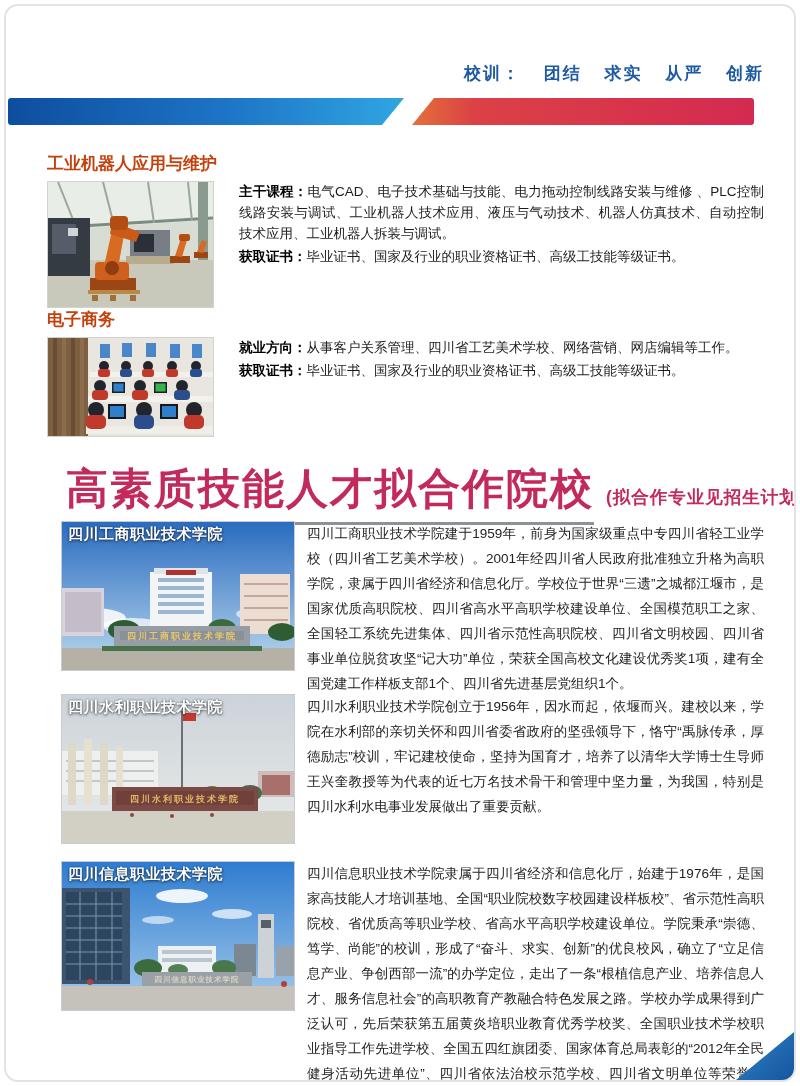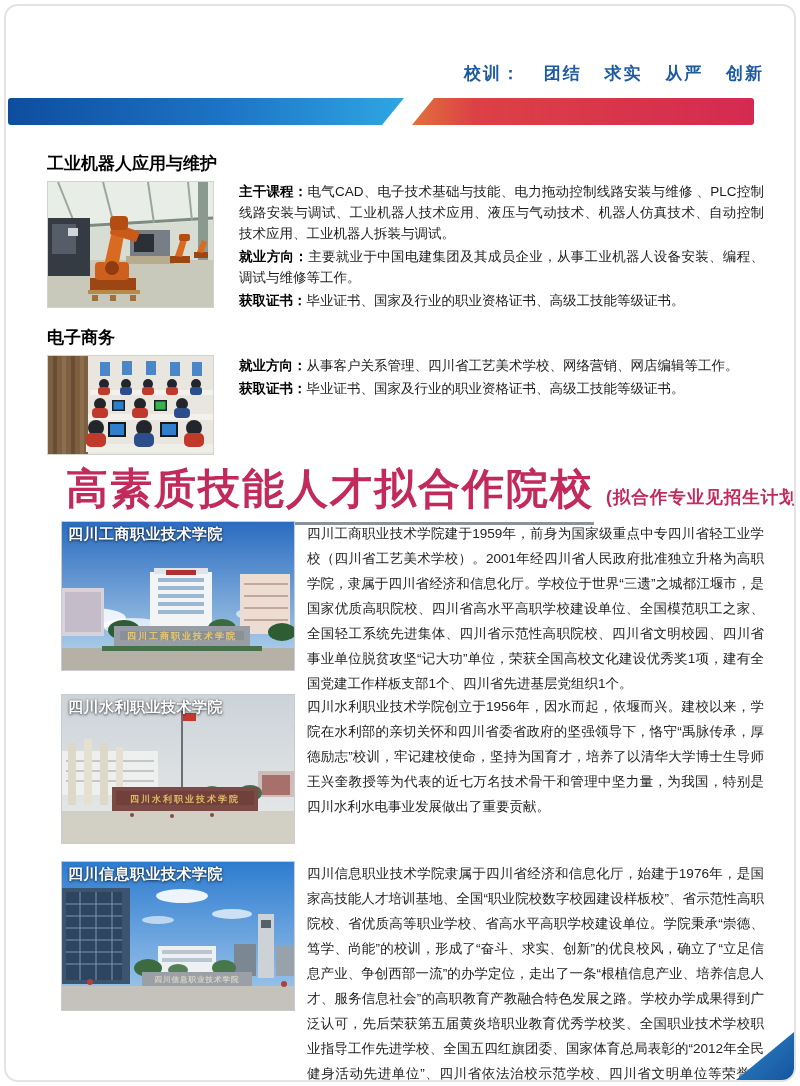--- a/index.html
+++ b/index.html
@@ -20,22 +20,22 @@
        clip-path:polygon(0 0,100% 0,calc(100% - 22px) 100%,0 100%);
        border-radius:3px 0 0 3px;}
   .banner-red{position:absolute;left:404px;top:0;width:342px;height:100%;
        background:linear-gradient(90deg,#e2713a 0%,#dc4145 18%,#d42a51 100%);
        clip-path:polygon(22px 0,100% 0,100% 100%,0 100%);
        border-radius:0 3px 3px 0;}
 
   
   .program{position:absolute;left:41px;right:30px;}
   .program.p1{top:146px;}
-  .program.p2{top:320px;}
-  .program h2{margin:0 0 6px 0;font-size:17px;font-weight:bold;color:#000000;}
+  .program.p2{top:302px;}
+  .program h2{margin:0 0 6px 0;font-size:17px;font-weight:bold;color:#c2410c;}
   .program-body{display:flex;gap:12px;align-items:flex-start;}
   .photo{flex:0 0 auto;border:1px solid #cfd4cd;overflow:hidden;background:#dde2da;}
   .photo.robot{width:165px;height:125px;}
   .photo.lab{width:165px;height:98px;}
   .ptext{flex:1;font-size:13.5px;line-height:21px;font-weight:500;color:#1c1c1c;
          text-align:justify;}
   .ptext p{margin:0 0 2px 13px;}
   .ptext b{font-weight:800;color:#000;}
 
   
@@ -126,21 +126,20 @@
             <rect x="122" y="74" width="20" height="7" fill="#9c4713"></rect>
             <polygon points="127,74 133,56 139,58 134,75" fill="#d96a22"></polygon>
             <rect x="131" y="52" width="11" height="7" rx="2" fill="#b34d12"></rect>
             <rect x="146" y="70" width="14" height="6" fill="#9c4713"></rect>
             <polygon points="149,70 154,58 159,60 155,71" fill="#d96a22"></polygon>
           </g>
         </svg>
       </div>
       <div class="ptext">
         <p><b>主干课程：</b><span>电气CAD、电子技术基础与技能、电力拖动控制线路安装与维修 、PLC控制线路安装与调试、工业机器人技术应用、液压与气动技术、机器人仿真技术、自动控制技术应用、工业机器人拆装与调试。</span></p>
-        <p><b>就业方向：</b><span>主要就业于中国电建集团及其成员企业，从事工业机器人设备安装、编程、调试与维修等工作。</span></p>
         <p><b>获取证书：</b><span>毕业证书、国家及行业的职业资格证书、高级工技能等级证书。</span></p>
       </div>
     </div>
   </section>
 
   <section class="program p2">
     <h2>电子商务</h2>
     <div class="program-body">
       <div class="photo lab">
         <svg width="165" height="98" viewBox="0 0 165 98">

